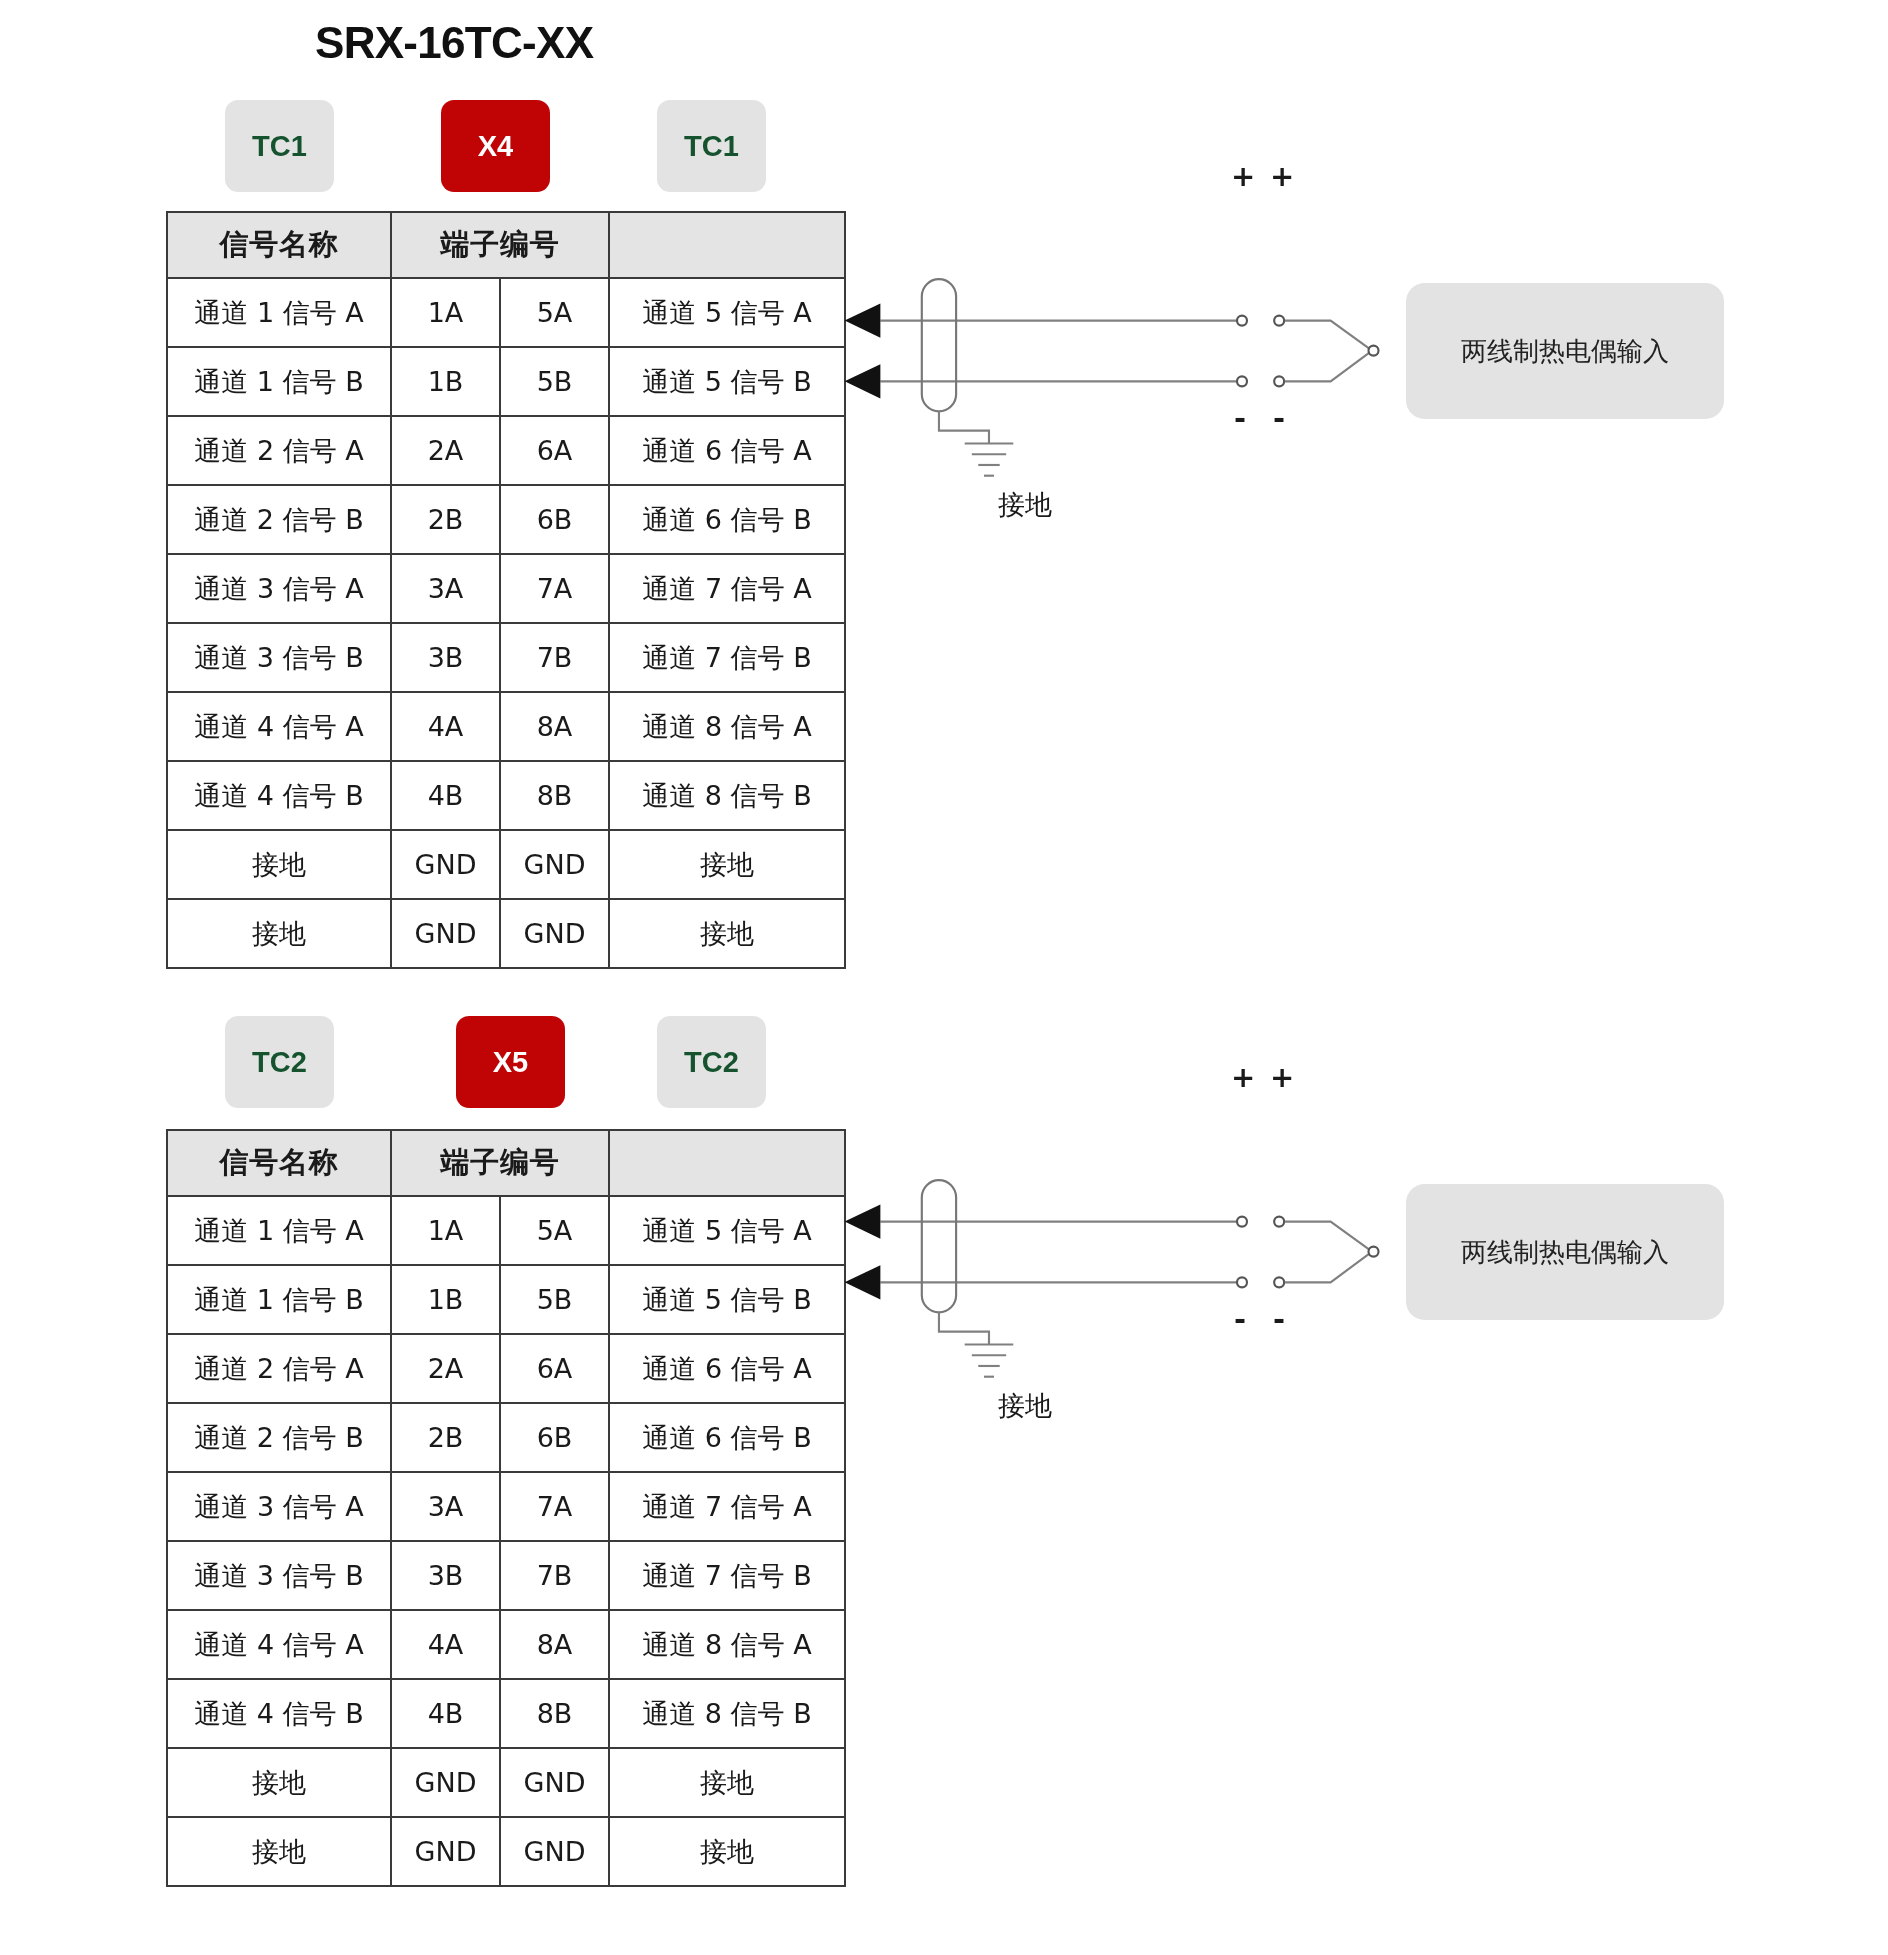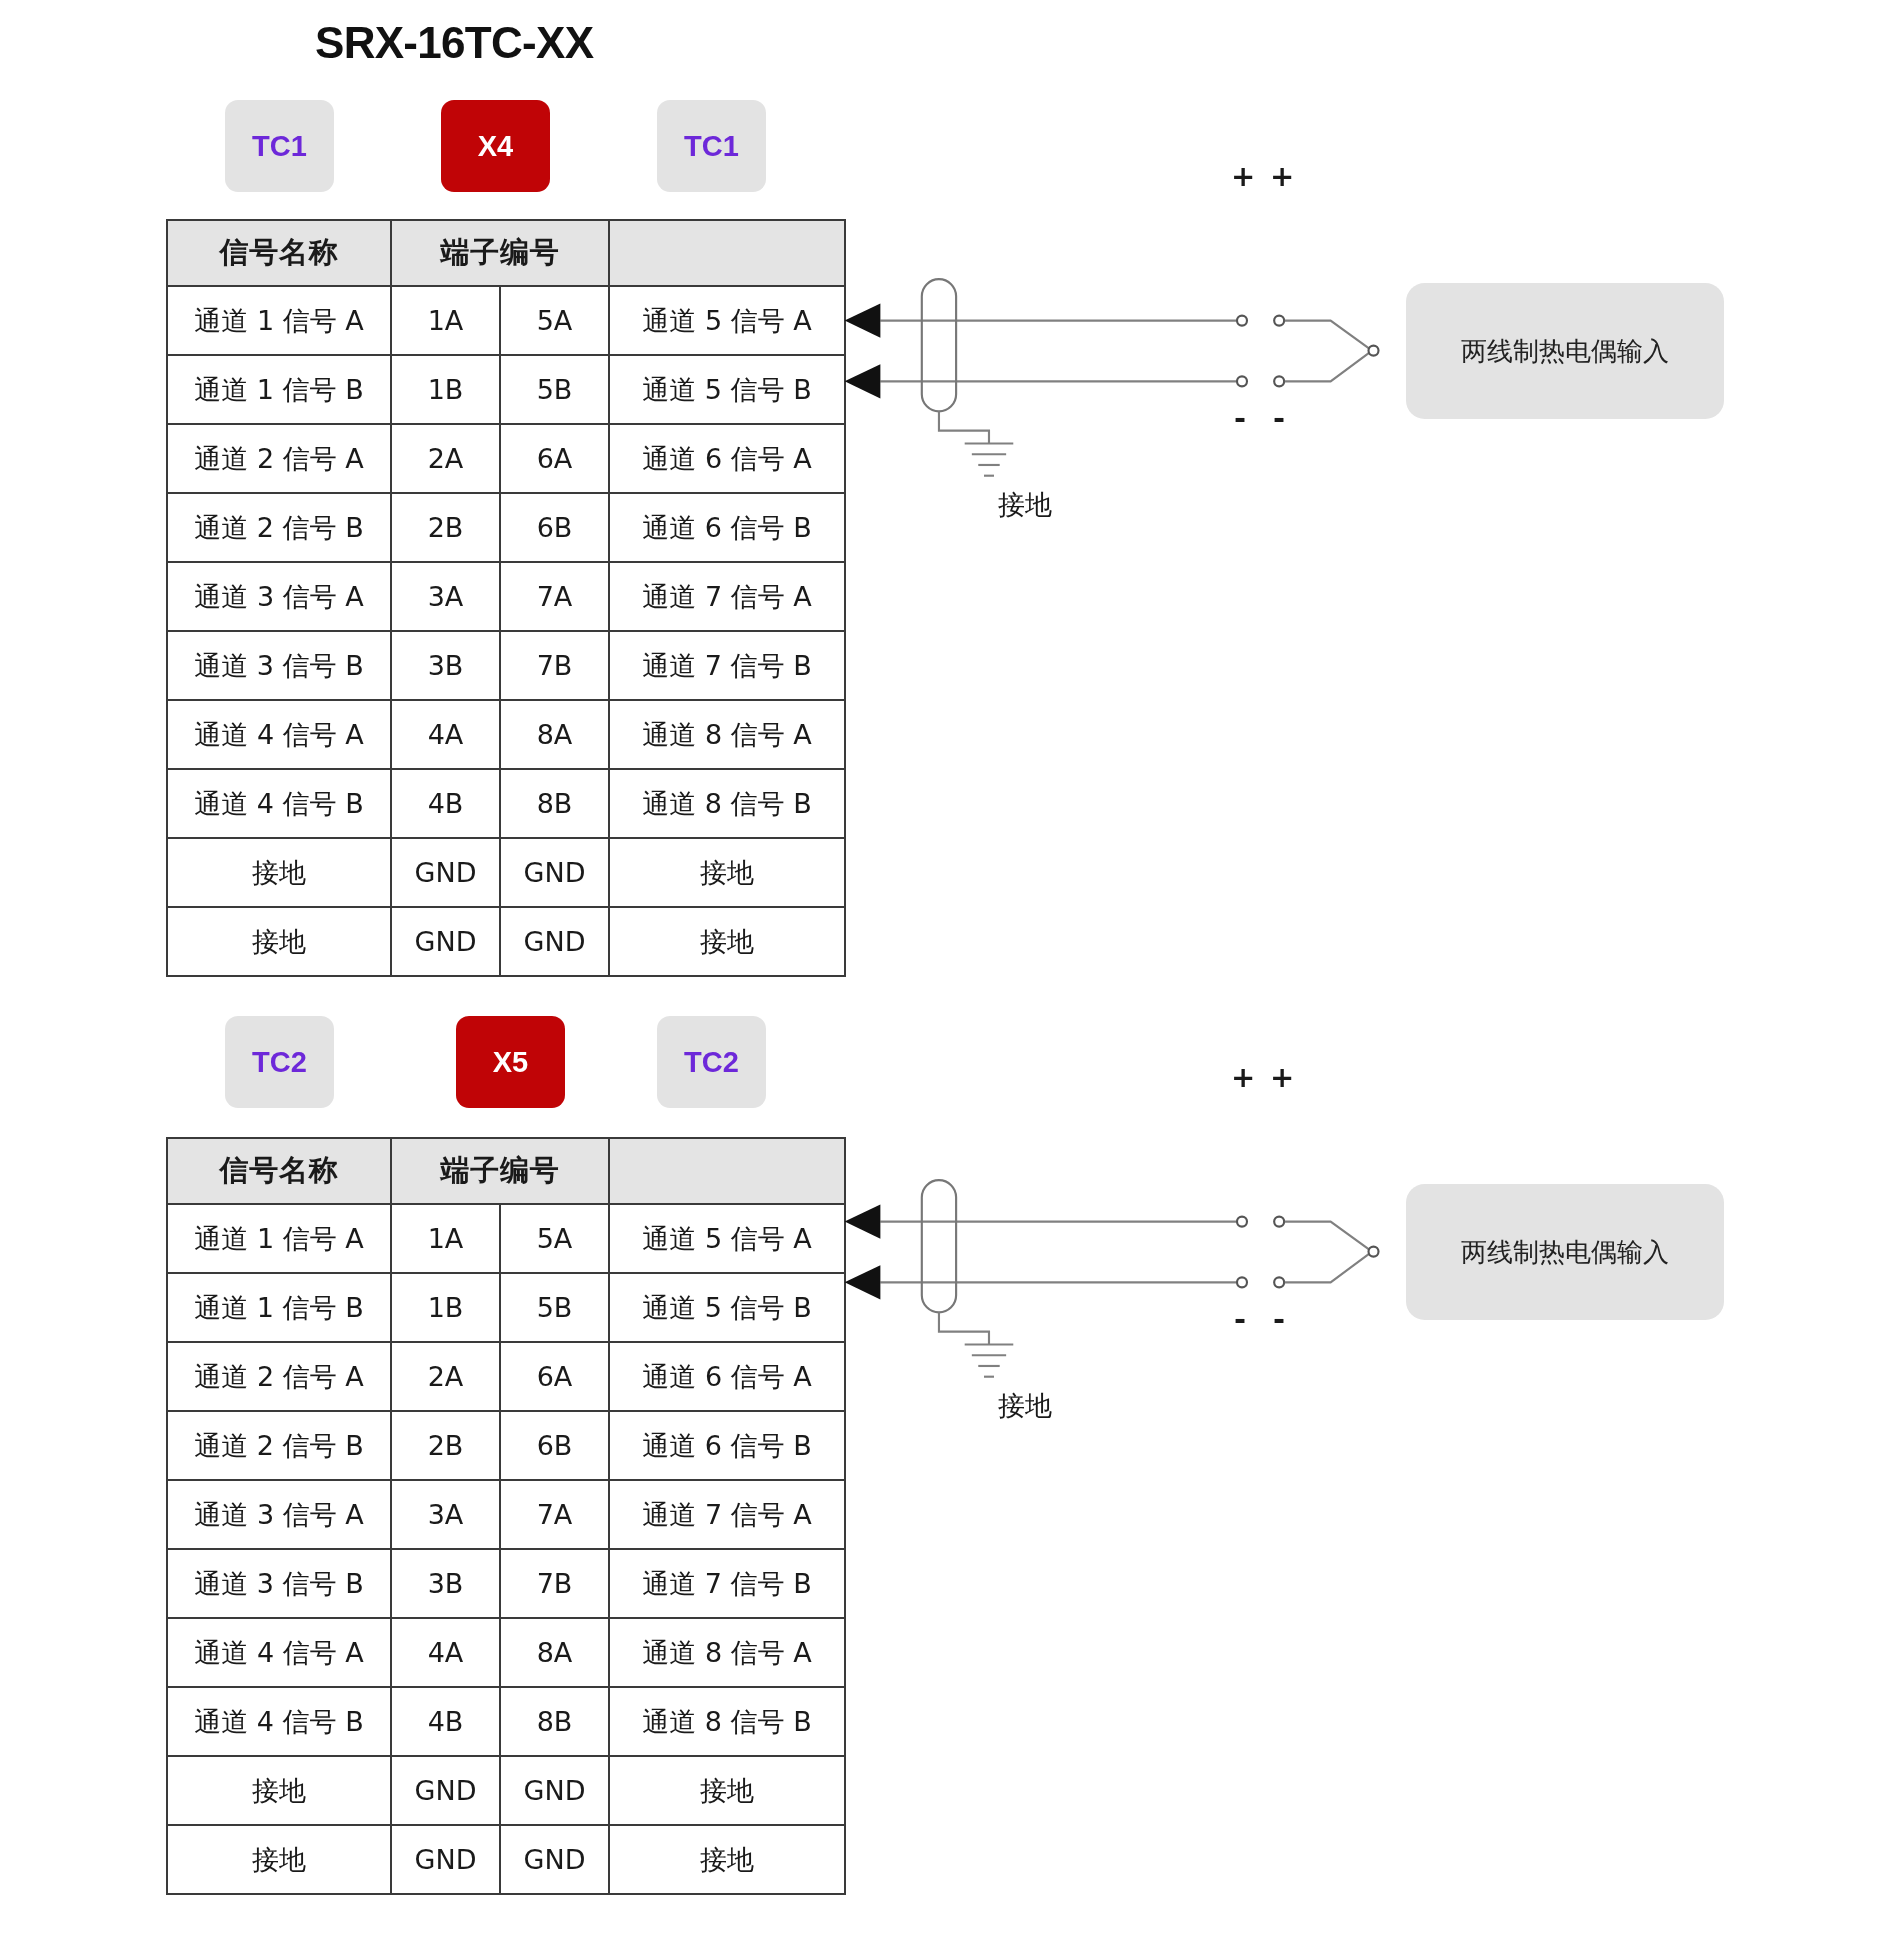--- a/index.html
+++ b/index.html
@@ -29,32 +29,31 @@
   
   .badge-row{position:absolute;left:0;top:0;height:107px;}
   .badge{
     position:absolute;
     width:109px;height:92px;
     border-radius:13px;
     display:flex;align-items:center;justify-content:center;
     font-size:29px;font-weight:bold;
     letter-spacing:0px;
   }
-  .badge.gray{background:#e3e3e3;color:#6d28d9;}
+  .badge.gray{background:#e3e3e3;color:#14532d;}
   .badge.red{background:#c00406;color:#ffffff;text-align:center;}
 
   
   .pin-table{
     position:absolute;
     left:166px;
     width:680px;
     border-collapse:collapse;
     table-layout:fixed;
     background:#ffffff;
-    margin-top:8px;
   }
   .pin-table td,.pin-table th{
     border:2.1px solid #3a3a3a;
     height:67px;
     padding:0;
     text-align:center;
     vertical-align:middle;
     font-size:27px;
     font-weight:normal;
     color:#1a1a1a;

